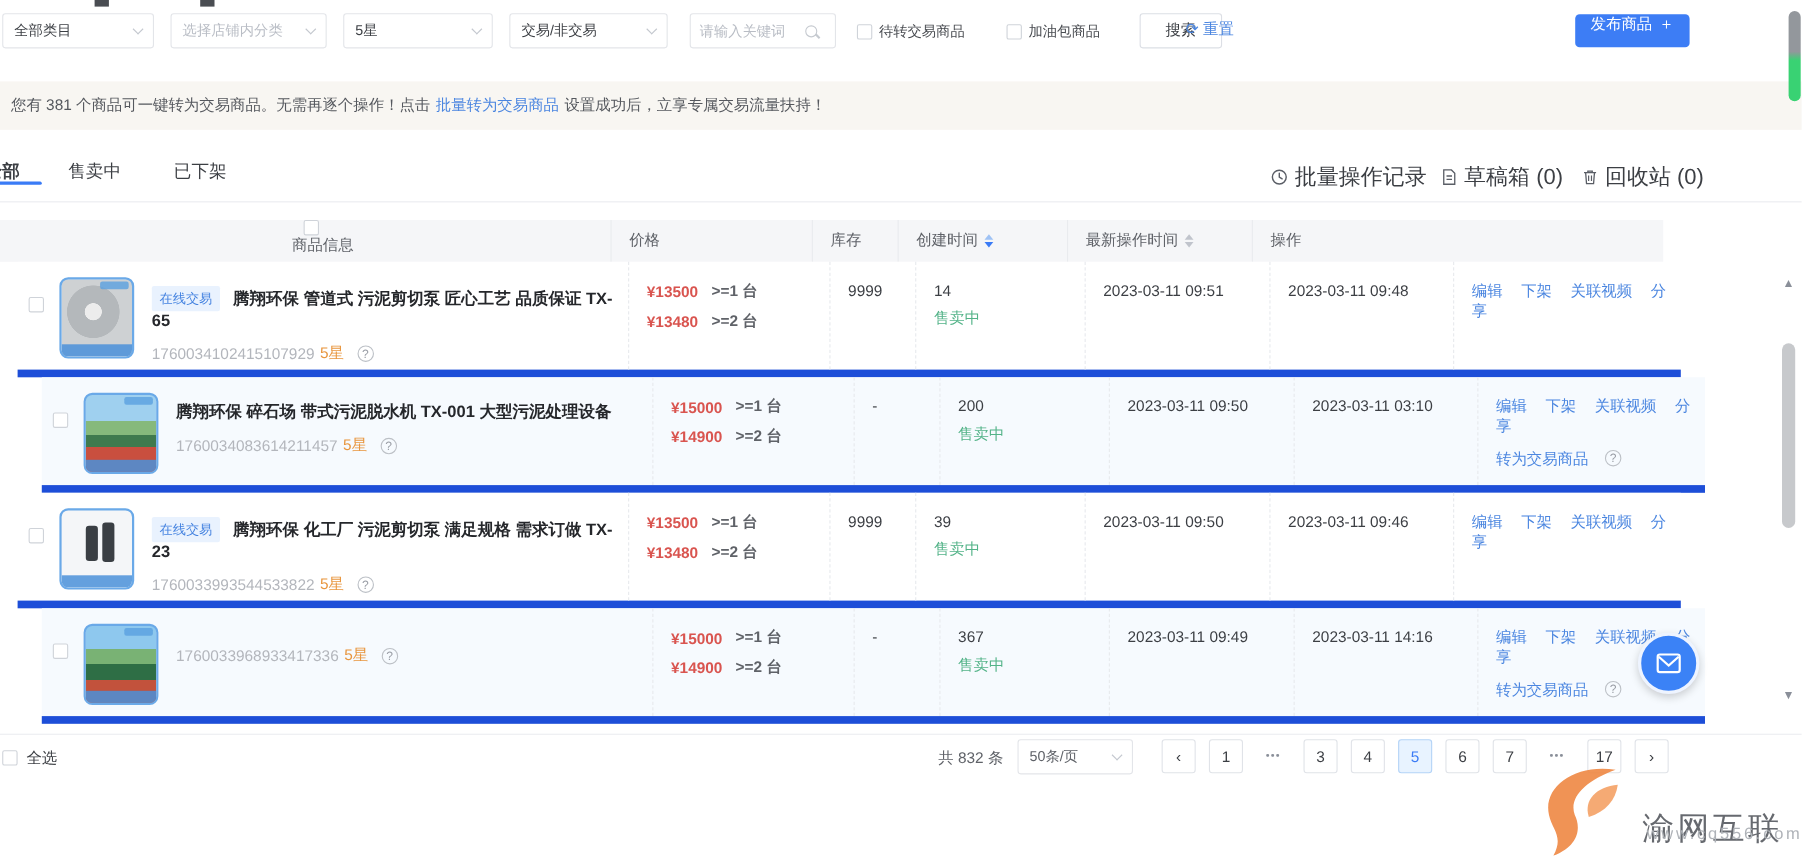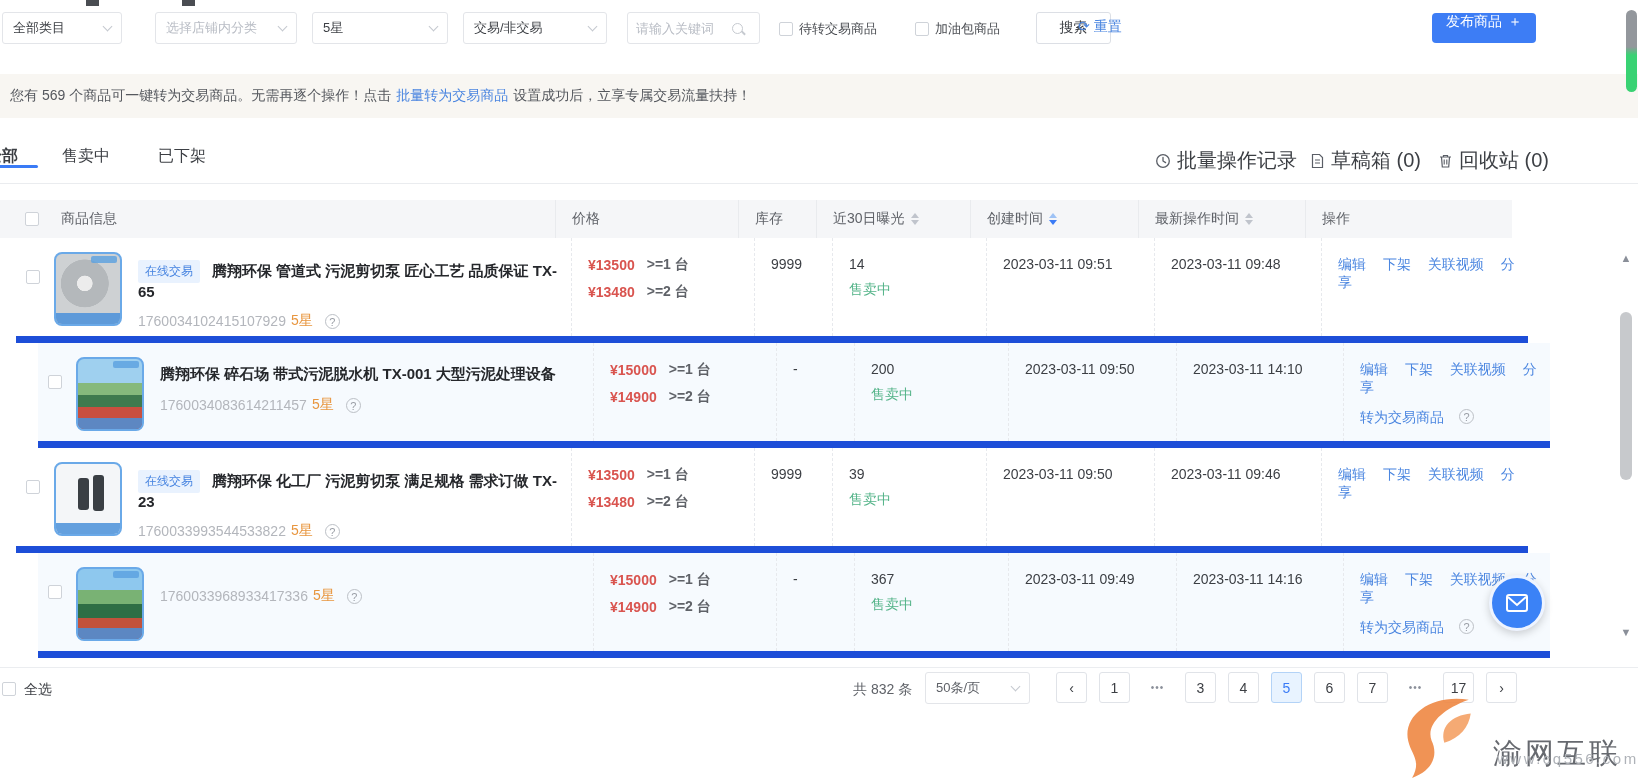--- a/index.html
+++ b/index.html
@@ -44,21 +44,21 @@
   .tab.active { font-weight:bold; }
   .tab-underline { position:absolute; left:-14px; bottom:-1px; width:66px; height:3px; background:#3a7bf6; border-radius:2px; }
   .qlink { position:absolute; top:13px; display:flex; align-items:center; gap:6px; font-size:20px; color:#3c3f44; cursor:pointer; }
   .qlink svg { flex:none; }
 
   
   .grid { display:grid; grid-template-columns:555px 183px 78px 154px 168px 167px 207px; }
   .thead { position:absolute; top:200px; left:0; width:1512px; height:38px; background:#f5f6f8;
            align-items:center; font-size:14px; color:#5f6268; }
   .thead > div { padding-left:16px; height:100%; display:flex; align-items:center; border-left:1px solid #e9ebee; }
-  .thead > div:first-child { border-left:none; padding-left:25px; }
+  .thead > div:first-child { border-left:none; padding-left:10px;flex-direction:column; }
   .th-info-label { margin-left:22px; }
   .sort { display:inline-flex; flex-direction:column; margin-left:6px; gap:2px; }
   .tri-up { width:0; height:0; border-left:4px solid transparent; border-right:4px solid transparent; border-bottom:5px solid #c0c4cc; }
   .tri-down { width:0; height:0; border-left:4px solid transparent; border-right:4px solid transparent; border-top:5px solid #c0c4cc; }
   .sort.active .tri-up { border-bottom-color:#9ec2f5; }
   .sort.active .tri-down { border-top-color:#3a7bf6; }
 
   .trow { position:absolute; left:16px; width:1512px; height:105px; border-bottom:7px solid #1d4ed8; background:#fff; }
   .trow.alt { background:#f6fafe;margin-left:22px; }
   .trow > div { border-left:1px dashed #e7e9ed; height:100%; padding:18px 10px 0 16px; font-size:14px; color:#3c3f44; }
@@ -116,21 +116,21 @@
 </style>
 </head>
 <body>
 
 <div id="page">
 
   <div class="notch" style="left:86px"></div>
   <div class="notch" style="left:182px"></div>
 
   <div>
-    <div class="sel" style="left:2px;width:120px">
+    <div class="sel" style="left:2px;width:138px">
       <span>全部类目</span>
       <i class="caret"></i>
     </div>
     <div class="sel" style="left:155px;width:142px">
       <span class="ph">选择店铺内分类</span>
       <i class="caret"></i>
     </div>
     <div class="sel" style="left:312px;width:136px">
       <span>5星</span>
       <i class="caret"></i>
@@ -158,21 +158,21 @@
       <span>⟳</span>
       <span>重置</span>
     </div>
     <button class="btn-primary">
       <span>发布商品</span>
       <span>＋</span>
     </button>
   </div>
 
   <div class="notice">
-    <span>您有 569 个商品可一键转为交易商品。无需再逐个操作！点击</span>
+    <span>您有 381 个商品可一键转为交易商品。无需再逐个操作！点击</span>
     <a>批量转为交易商品</a>
     <span>设置成功后，立享专属交易流量扶持！</span>
   </div>
 
   <div class="tabs">
     <div class="tab active" style="left:-14px">
       <span>全部</span>
       <div class="tab-underline"></div>
     </div>
     <div class="tab" style="left:62px"><span>售卖中</span></div>
@@ -206,27 +206,20 @@
       <span class="cb"></span>
       <span class="th-info-label">商品信息</span>
     </div>
     <div>
         <span>价格</span>
       </div>
     <div>
         <span>库存</span>
       </div>
     <div>
-      <span>近30日曝光</span>
-      <span class="sort">
-          <i class="tri-up"></i>
-          <i class="tri-down"></i>
-        </span>
-    </div>
-    <div>
       <span>创建时间</span>
       <span class="sort active">
           <i class="tri-up"></i>
           <i class="tri-down"></i>
         </span>
     </div>
     <div>
       <span>最新操作时间</span>
       <span class="sort">
           <i class="tri-up"></i>
@@ -307,21 +300,21 @@
           <span class="price">¥14900</span>
           <span class="cond">&gt;=2 台</span>
         </div>
     </div>
     <div>-</div>
     <div>
       <div>200</div>
       <div class="status">售卖中</div>
     </div>
     <div>2023-03-11 09:50</div>
-    <div>2023-03-11 14:10</div>
+    <div>2023-03-11 03:10</div>
     <div>
       <div>
         <a class="alink">编辑</a>
         <a class="alink">下架</a>
         <a class="alink">关联视频</a>
         <a class="alink">分享</a>
       </div>
       <div class="convert-line">
         <a class="alink">转为交易商品</a>
         <span class="qmark" style="margin-left:2px">?</span>

